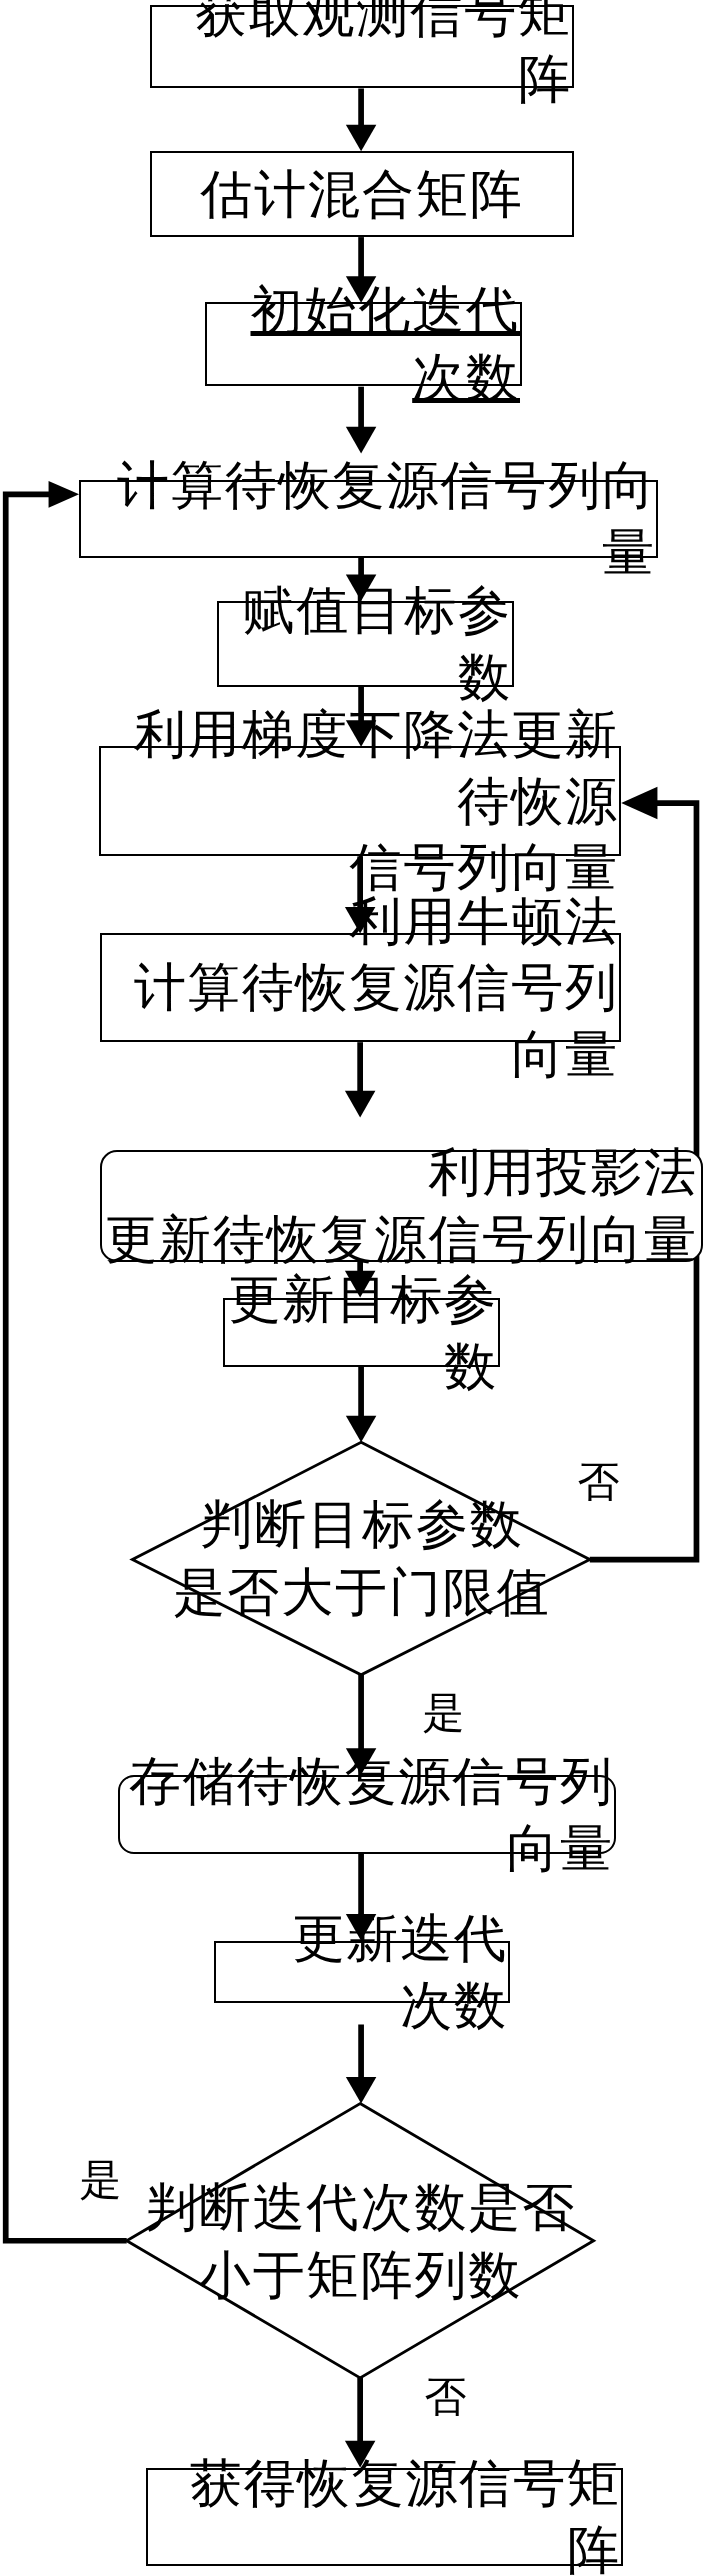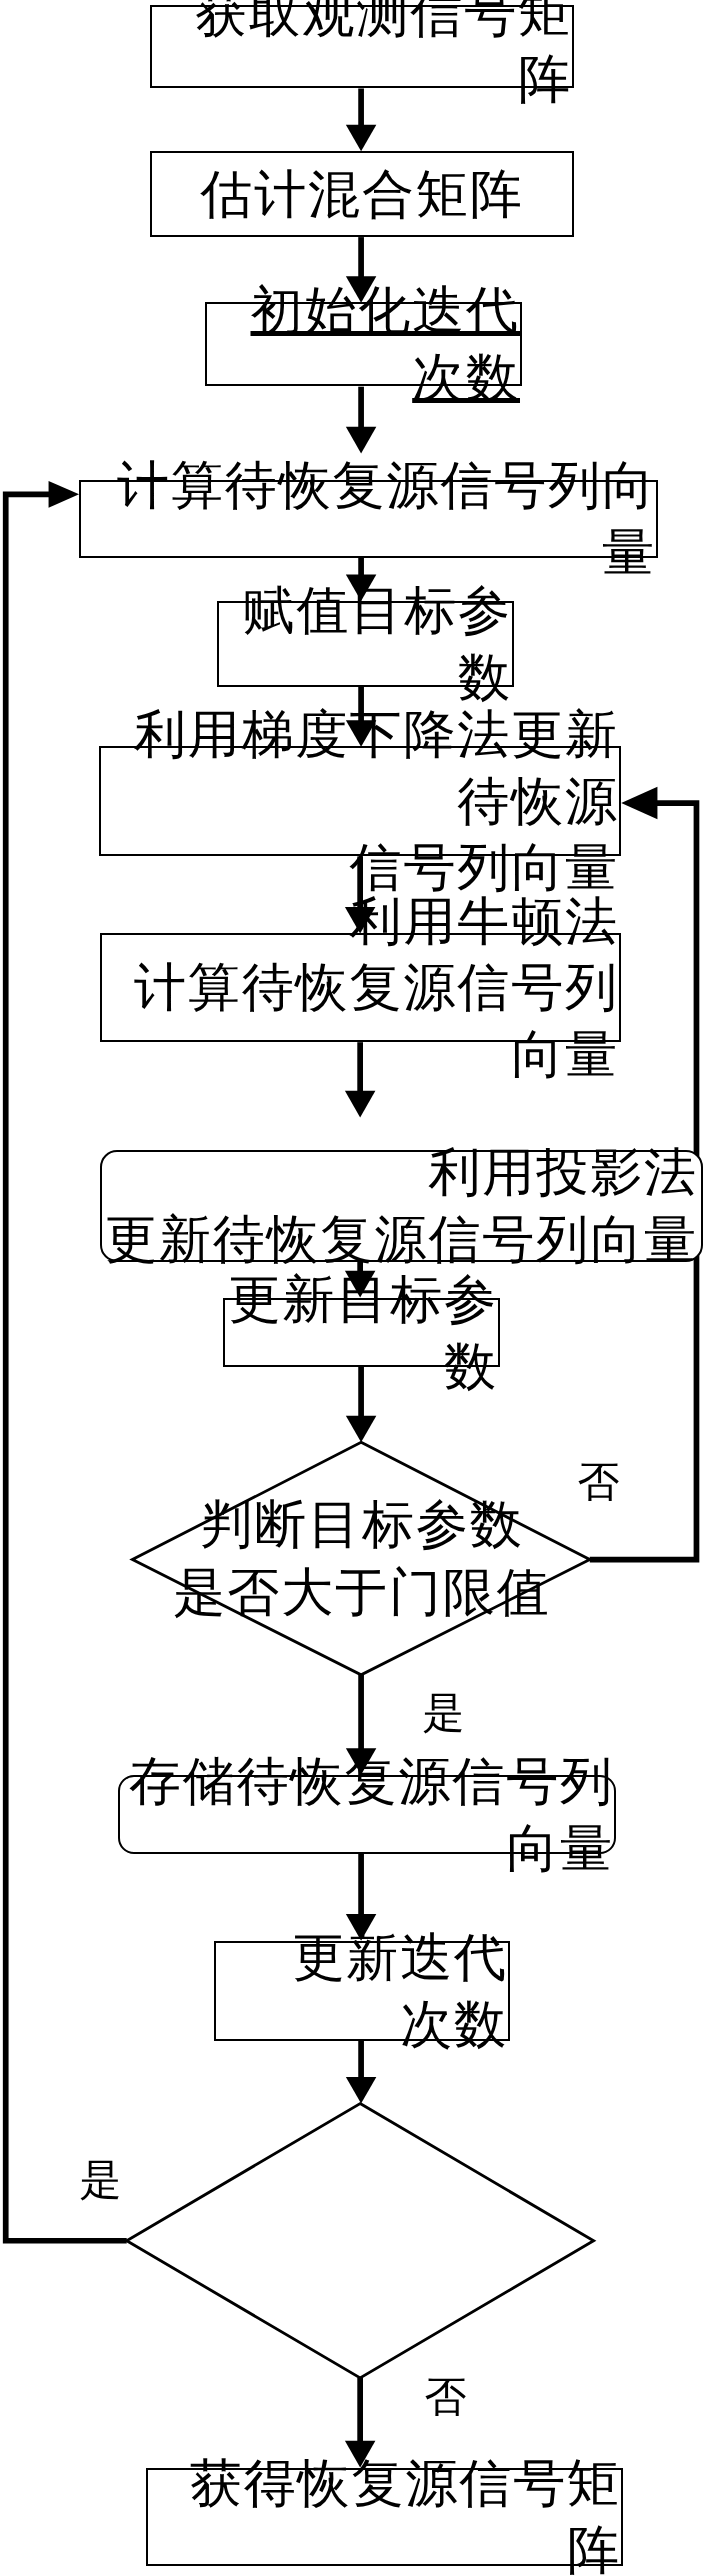--- a/index.html
+++ b/index.html
@@ -125,22 +125,24 @@
   <div class="node" style="left:100px; top:1150px; width:603px; height:112px;border-radius:17px;">利用投影法
 更新待恢复源信号列向量</div>
 
   <div class="node" style="left:223px; top:1298px; width:277px; height:69px;">更新目标参数</div>
 
   <div class="diamond-label" style="left:133px; top:1442px; width:458px; height:233px;">判断目标参数
 是否大于门限值</div>
 
   <div class="node" style="left:118px; top:1775px; width:498px; height:79px;border-radius:16px;">存储待恢复源信号列向量</div>
 
-  <div class="node" style="left:214px; top:1941px; width:296px; height:100px;padding-left:23px;">更新迭代次数</div>
+  <div class="node" style="left:214px; top:1941px; width:296px; height:62px;padding-left:23px;">更新迭代次数</div>
 
+  <div class="diamond-label" style="left:127px; top:2104px; width:467px; height:275px;">判断迭代次数是否
+小于矩阵列数</div>
 
   <div class="node" style="left:146px; top:2468px; width:477px; height:98px;">获得恢复源信号矩阵</div>
 
   <div class="edge-label" style="left:570px; top:1456px;">否</div>
 
   <div class="edge-label" style="left:415px; top:1687px;">是</div>
 
   <div class="edge-label" style="left:72px;  top:2154px;">是</div>
 
   <div class="edge-label" style="left:417px; top:2371px;">否</div>

